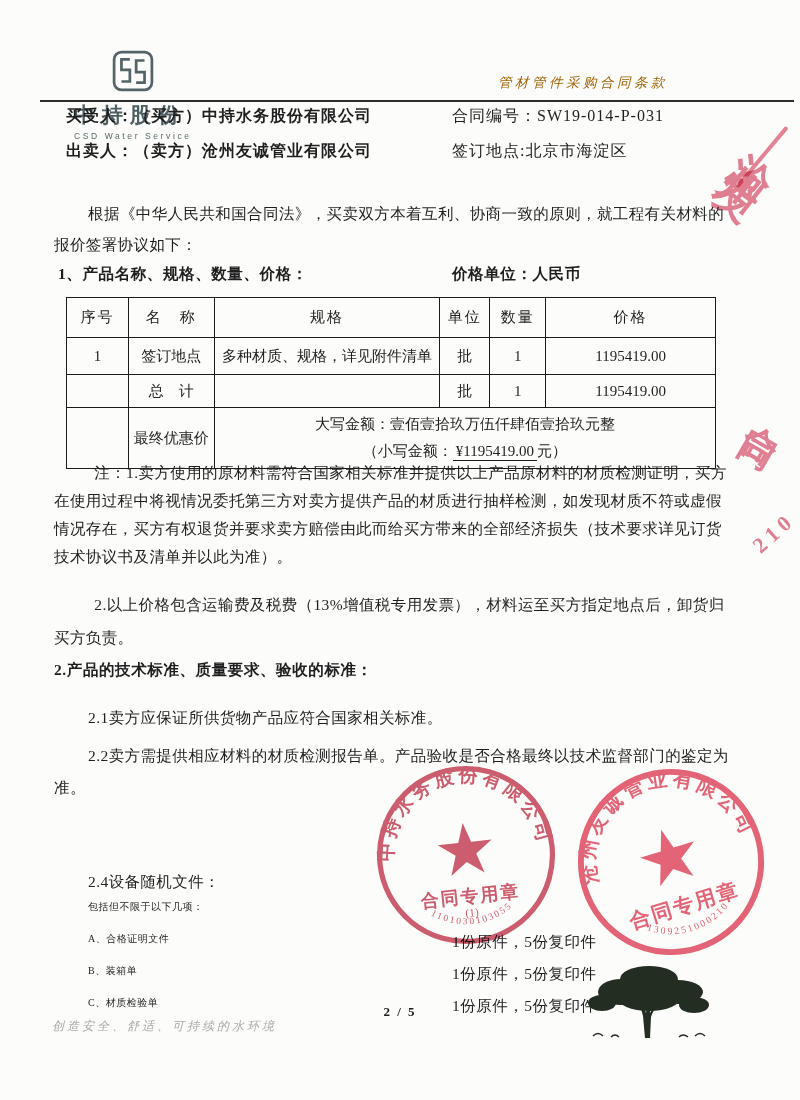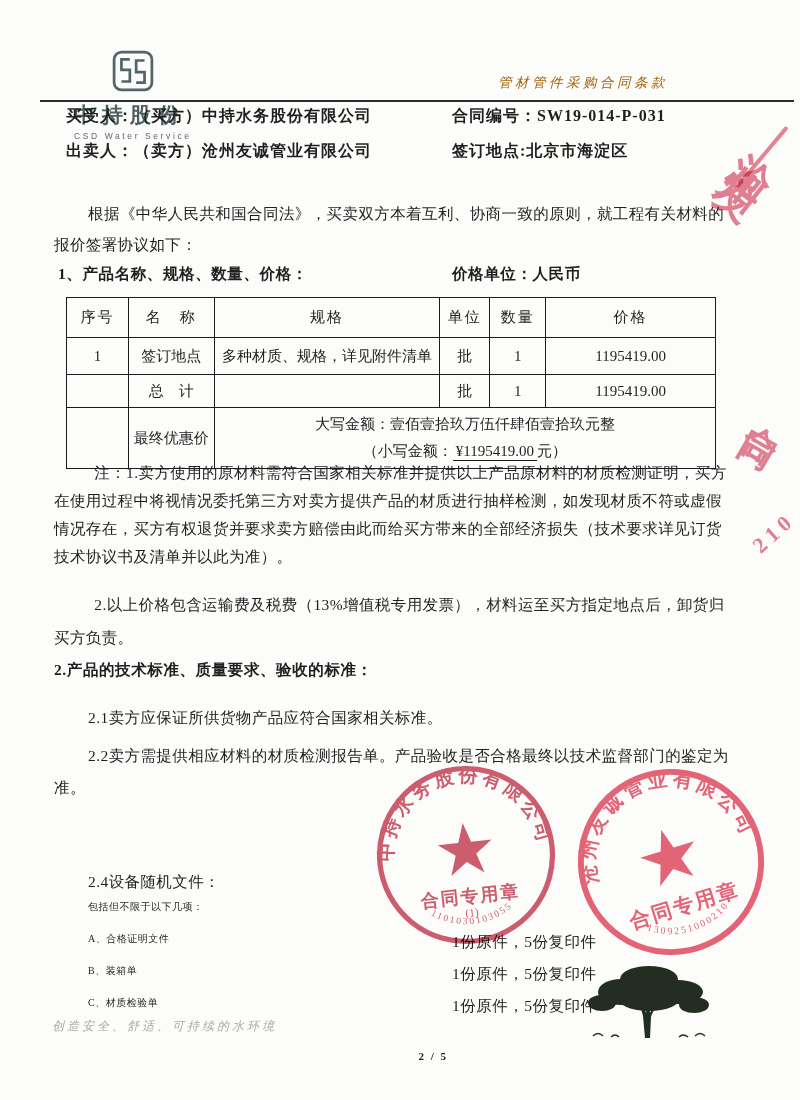--- a/index.html
+++ b/index.html
@@ -10,39 +10,39 @@
   }
   
   .logo { position:absolute; top:50px; left:74px; display:flex; align-items:center; gap:9px;flex-direction:column; }
   .logo-text .brand { font-family:"Liberation Sans","DejaVu Sans",sans-serif; font-size:21px; letter-spacing:7px; color:#4e5f63; font-weight:bold; }
   .logo-text .sub { font-family:"Liberation Sans","DejaVu Sans",sans-serif; font-size:8.5px; letter-spacing:2.6px; color:#5a6a6d; margin-top:2px; }
   .doc-type { position:absolute; top:74px; left:488px; width:190px; text-align:center;
     color:#a16207; font-size:13.5px; letter-spacing:3.5px; font-style:italic; }
   .header-rule { position:absolute; top:100px; left:40px; width:754px; height:2px; background:#2d2d2d; }
   
   .party-row { position:absolute; left:66px; font-size:16px; font-weight:bold; letter-spacing:1px; }
-  .party-right { position:absolute; left:452px; font-size:16px; font-weight:bold; letter-spacing:1px; }
+  .party-right { position:absolute; left:452px; font-size:16px; font-weight:normal; letter-spacing:1px; }
   
   .para { position:absolute; left:54px; width:676px; font-size:15.5px; line-height:31px; text-indent:2.2em; letter-spacing:0.4px; }
   .h-sect { position:absolute; font-size:15.5px; font-weight:bold; letter-spacing:0.6px; }
   
   table.goods { position:absolute; top:297px; left:66px; width:650px; border-collapse:collapse; font-size:15px; }
   table.goods td, table.goods th { border:1.6px solid #1c1c1c; text-align:center; vertical-align:middle; padding:1px 4px; font-weight:normal; }
   table.goods th { letter-spacing:2px; }
   .r-head th { height:37px; }
   .r-1 td { height:34px; }
   .r-2 td { height:30px; }
   .r-3 td { height:58px; }
   .amt-line { display:block; line-height:27px; }
   .amt-underline { border-bottom:1.6px solid #1c1c1c; padding:0 3px 1px 3px; }
   
   .doc-row { position:absolute; left:88px; font-size:10px; letter-spacing:0.5px;font-family:Liberation Serif, serif; }
   .doc-copies { position:absolute; left:452px; font-size:15.5px; letter-spacing:0.5px; }
   
-  .page-num { position:absolute; top:1004px; left:352px; width:96px; text-align:right; font-weight:bold; font-size:11px; letter-spacing:2px;margin-top:46px; }
+  .page-num { position:absolute; top:1004px; left:352px; width:96px; text-align:center; font-weight:bold; font-size:13px; letter-spacing:2px; }
   .slogan { position:absolute; top:1018px; left:52px; font-size:12px; color:#a8a8a6; letter-spacing:3px; font-style:italic; }
   .tree { position:absolute; top:962px; left:583px; width:132px; height:78px; }
   
   .stamp { position:absolute; mix-blend-mode:multiply; opacity:0.85; }
   .stamp-left  { top:760px; left:371px; width:190px; height:190px; color:#c64257; transform:rotate(-6deg); }
   .stamp-right { top:763px; left:572px; width:198px; height:198px; color:#e24a60; transform:rotate(-17deg); }
   .edge-frag { position:absolute; color:#d8506b; opacity:0.72; mix-blend-mode:multiply;
     font-weight:bold; writing-mode:vertical-rl; }
   .frag-1 { top:130px; left:744px; font-size:42px; letter-spacing:14px; transform:rotate(38deg); }
   .frag-2 { top:402px; left:754px; font-size:36px; letter-spacing:10px; transform:rotate(30deg); }

